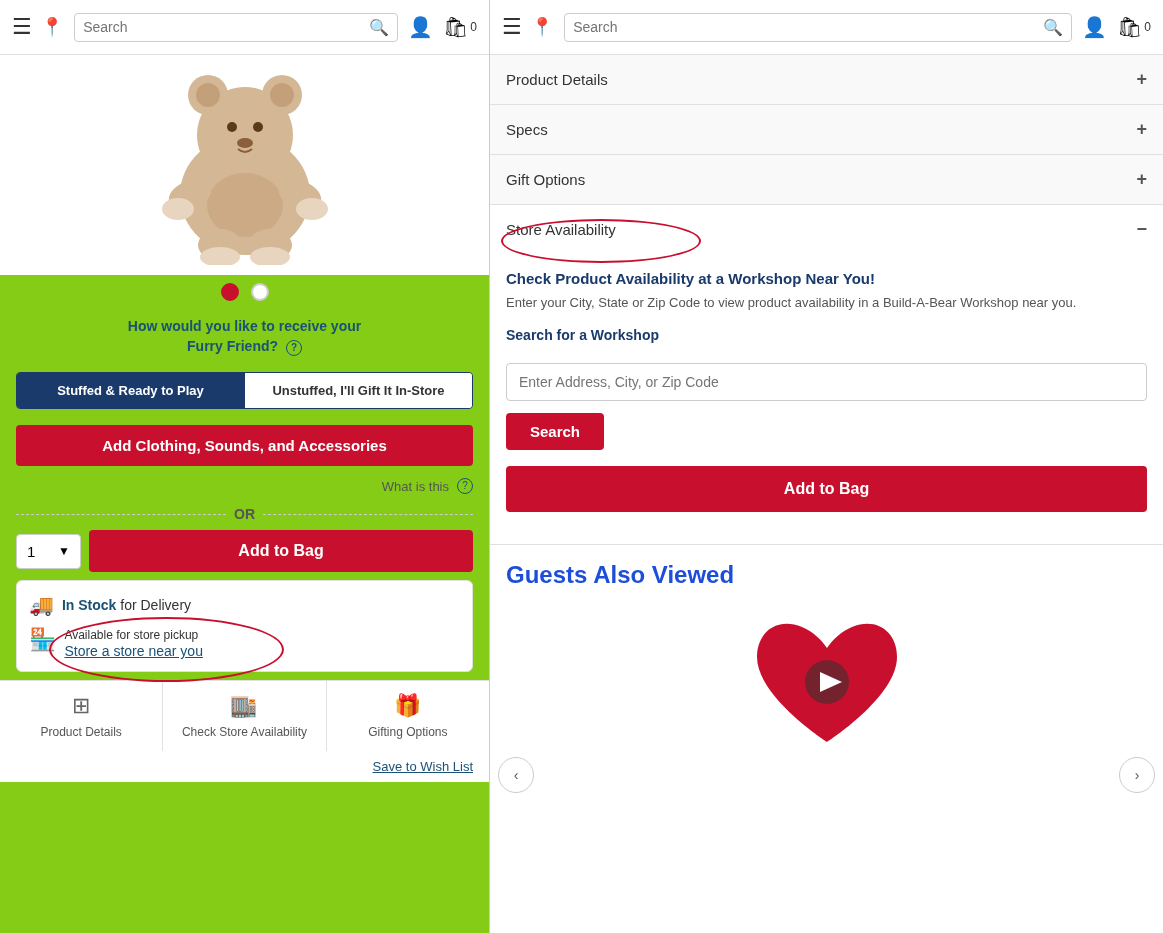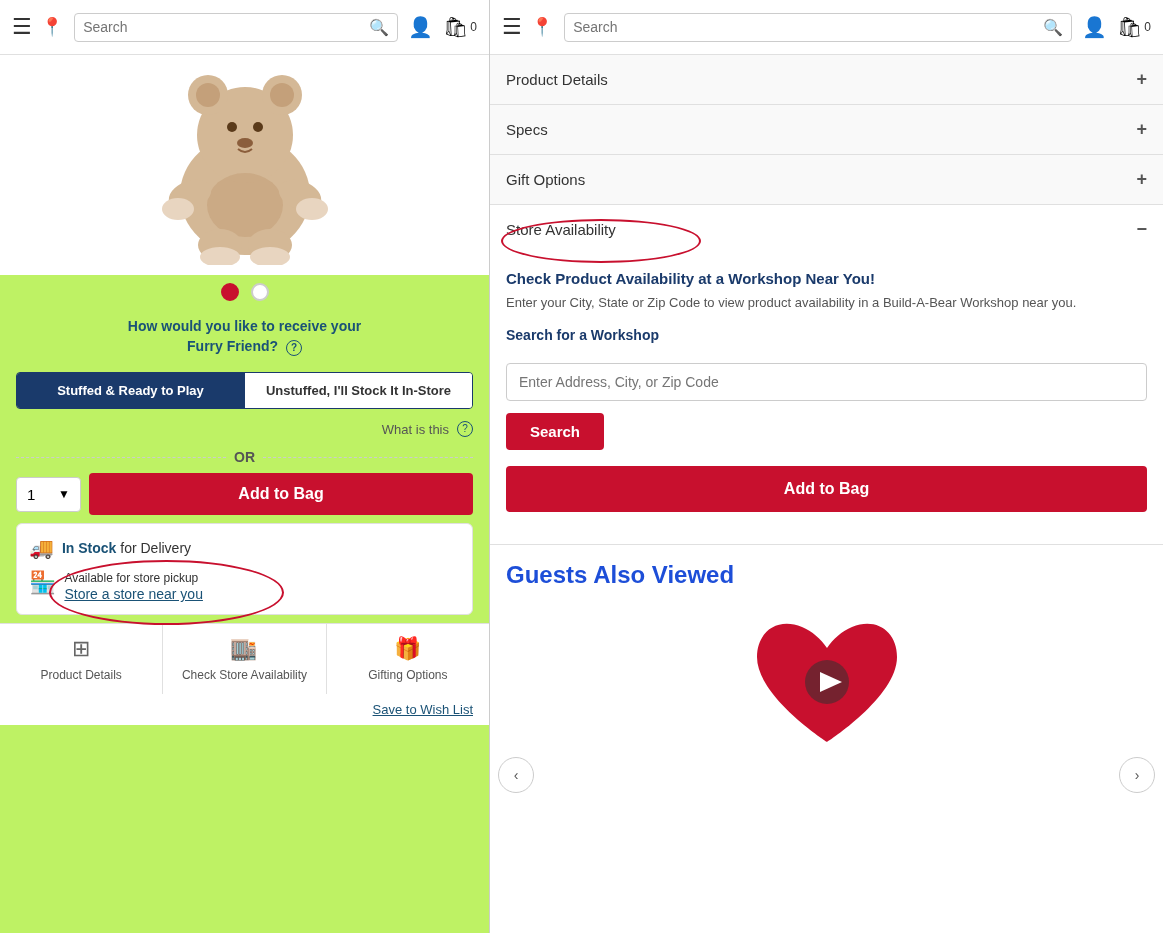--- a/index.html
+++ b/index.html
@@ -81,21 +81,21 @@
 
     .bag-count {
       font-size: 12px;
       color: #333;
       margin-left: 2px;
     }
 
     
     .left-content {
       flex: 1;
-      background: #bef264;
+      background: #84cc16;
       overflow-y: auto;
       padding: 0;
     }
 
     .bear-image-area {
       width: 100%;
       height: 220px;
       display: flex;
       align-items: center;
       justify-content: center;
@@ -617,24 +617,25 @@
     
     <div class="how-receive">
       <span>How would you like to receive your</span><br>
       <span>Furry Friend?</span>
       <span class="help-icon">?</span>
     </div>
 
     
     <div class="toggle-buttons">
       <button class="toggle-btn active">Stuffed &amp; Ready to Play</button>
-      <button class="toggle-btn inactive">Unstuffed, I'll Stock It In-Store</button>
-    </div>
-
-    
+      <button class="toggle-btn inactive">Unstuffed, I'll Gift It In-Store</button>
+    </div>
+
+    
+    <button class="add-clothing-btn">Add Clothing, Sounds, and Accessories</button>
 
     
     <div class="what-is-this">
       <span>What is this</span>
       <span class="help-icon">?</span>
     </div>
 
     
     <div class="or-divider">
       <div class="or-line"></div>

